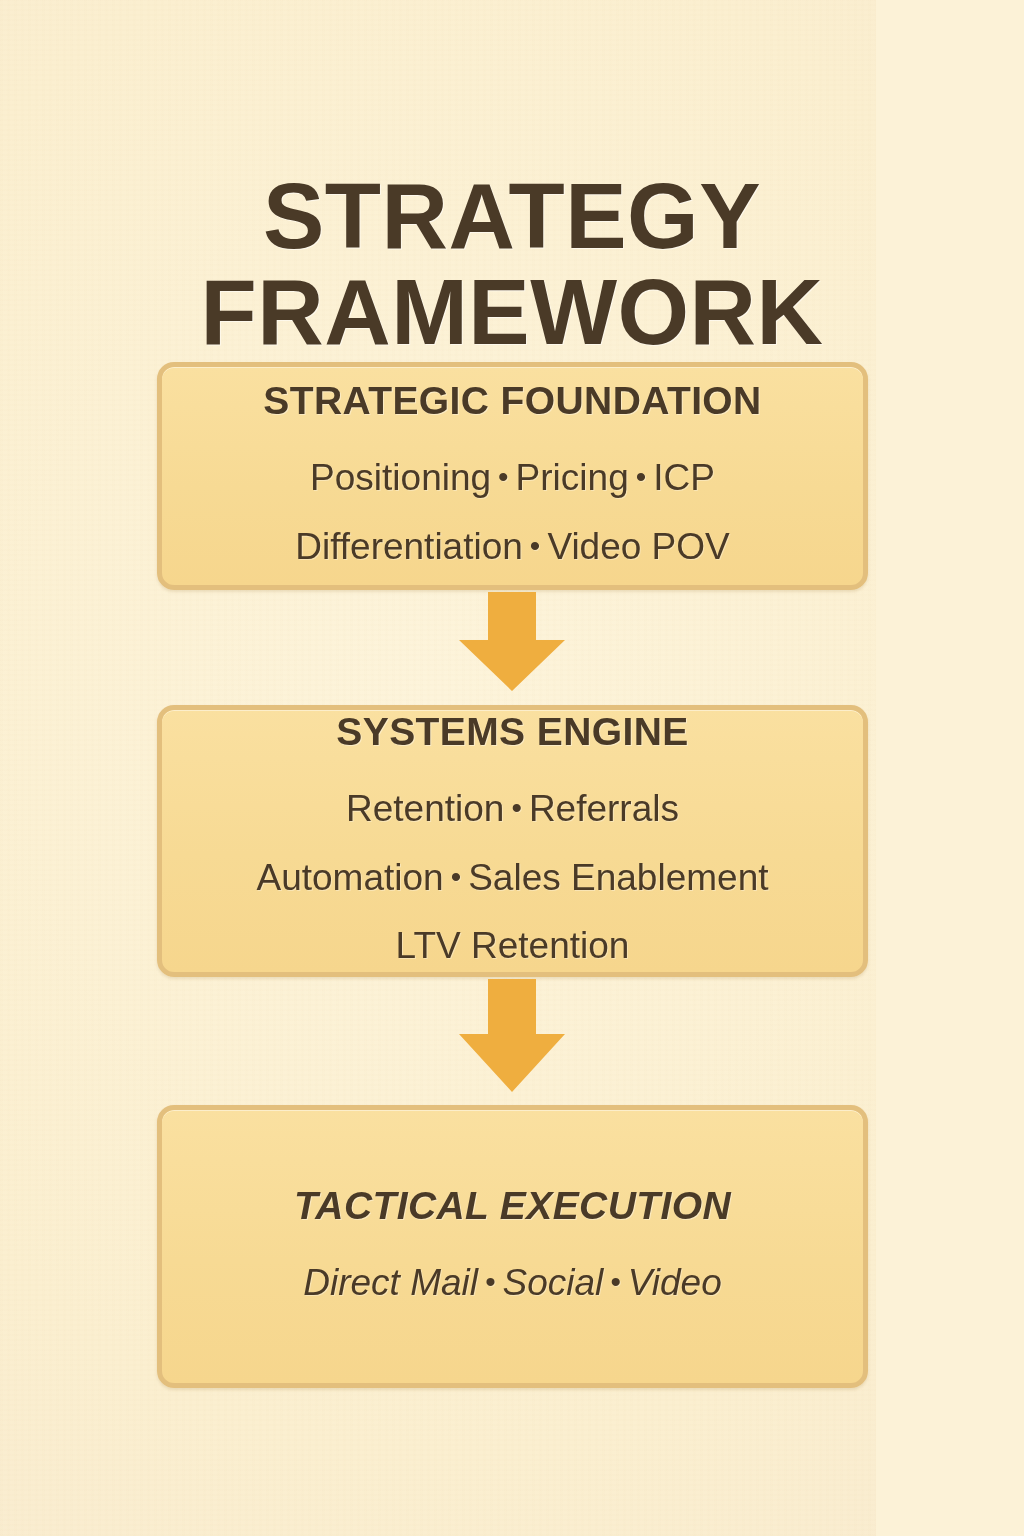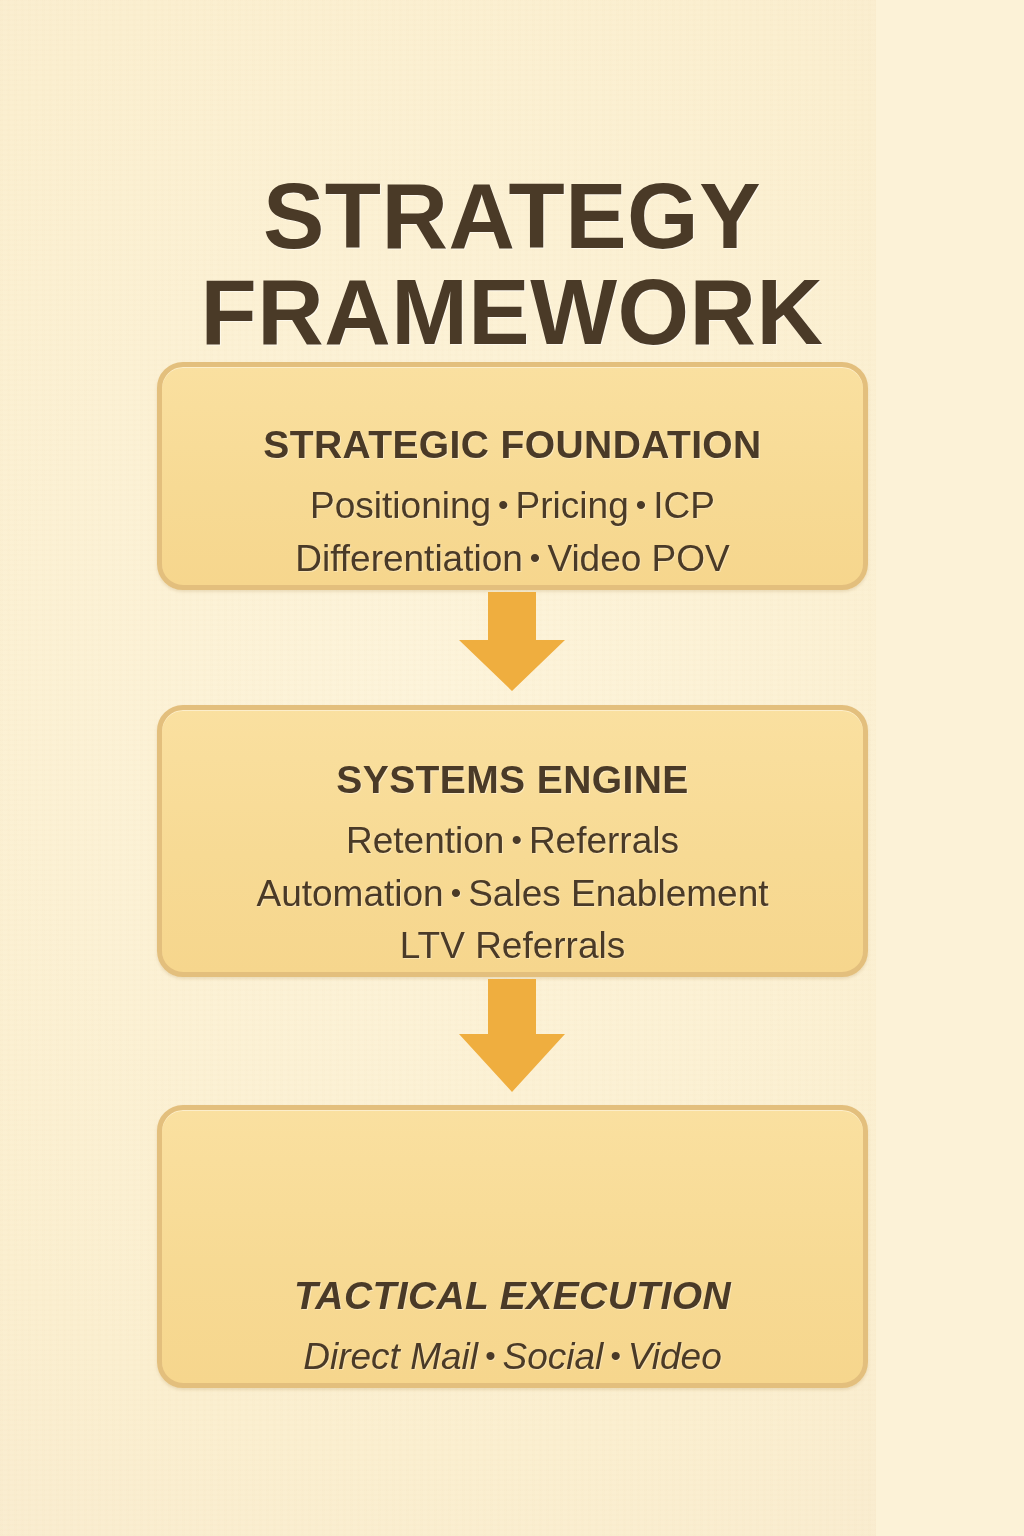--- a/index.html
+++ b/index.html
@@ -67,29 +67,29 @@
     z-index: 2;
   }
 
   .stage-box {
     position: absolute;
     left: 157px;
     width: 711px;
     box-sizing: border-box;
     background: linear-gradient(180deg, #fae0a0 0%, #f7da94 55%, #f6d68d 100%);
     border: 5px solid #e3bf7d;
-    border-radius: 26px;
+    border-radius: 17px;
     box-shadow:
       0 2px 3px rgba(150,110,45,0.16),
       inset 0 1px 0 rgba(255,255,255,0.45);
     text-align: center;
     padding: 0 26px;
     display: flex;
     flex-direction: column;
-    justify-content: flex-end;
+    justify-content: center;
     align-items: center;
   }
 
   #box-1 { top: 362px; height: 228px; }
   #box-2 { top: 705px; height: 272px; }
   #box-3 { top: 1105px; height: 283px; font-style: italic; }
 
   .stage-heading {
     color: #4a3a27;
     font-weight: 700;
@@ -104,20 +104,21 @@
   .stage-items {
     color: #4a3a27;
     font-size: 37px;
     line-height: 52px;
     font-weight: 400;
     text-shadow: 1px 1px 0 rgba(255,255,255,0.32);
   }
   .stage-items .item-line {
     display: block;
     white-space: nowrap;
+    margin-top: 16px;
   }
   .sep {
     display: inline-block;
     padding: 0 7px;
     font-size: 30px;
     vertical-align: 3px;
   }
 
   
   .flow-arrow {
@@ -153,21 +154,21 @@
       <svg viewBox="0 0 110 100" preserveAspectRatio="none" aria-hidden="true">
         <polygon points="31,0 79,0 79,48 108,48 55,99 2,48 31,48" fill="#EFAE3F"></polygon>
       </svg>
     </div>
 
     <div class="stage-box" id="box-2">
       <div class="stage-heading">SYSTEMS ENGINE</div>
       <div class="stage-items">
           <span class="item-line"><span>Retention</span><span class="sep">•</span><span>Referrals</span></span>
           <span class="item-line"><span>Automation</span><span class="sep">•</span><span>Sales Enablement</span></span>
-          <span class="item-line"><span>LTV Referrals</span></span>
+          <span class="item-line"><span>LTV Retention</span></span>
         </div>
     </div>
 
     <div class="flow-arrow" id="arrow-2">
       <svg viewBox="0 0 110 114" preserveAspectRatio="none" aria-hidden="true">
         <polygon points="31,0 79,0 79,55 108,55 55,113 2,55 31,55" fill="#EFAE3F"></polygon>
       </svg>
     </div>
 
     <div class="stage-box" id="box-3">

